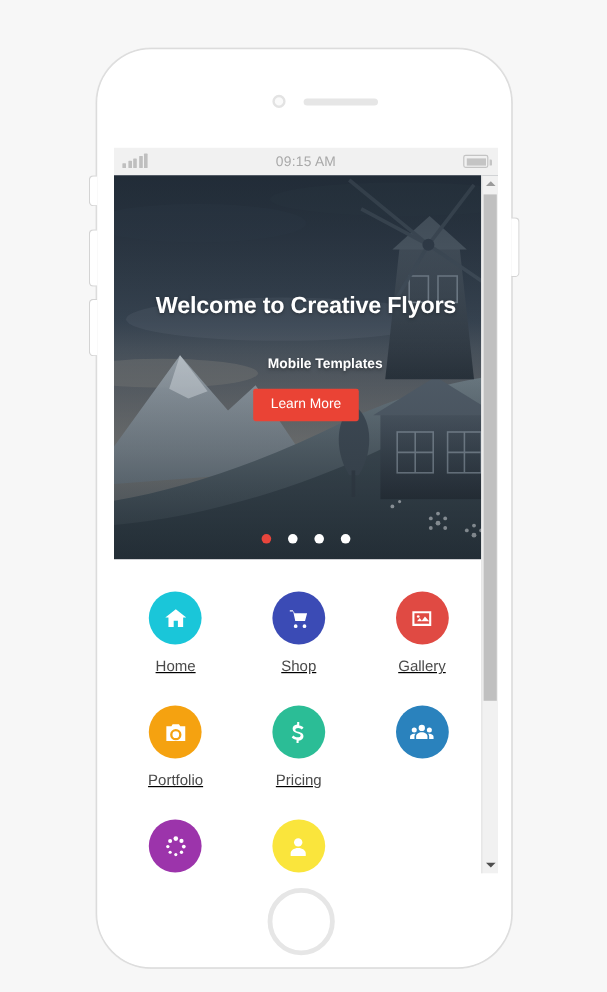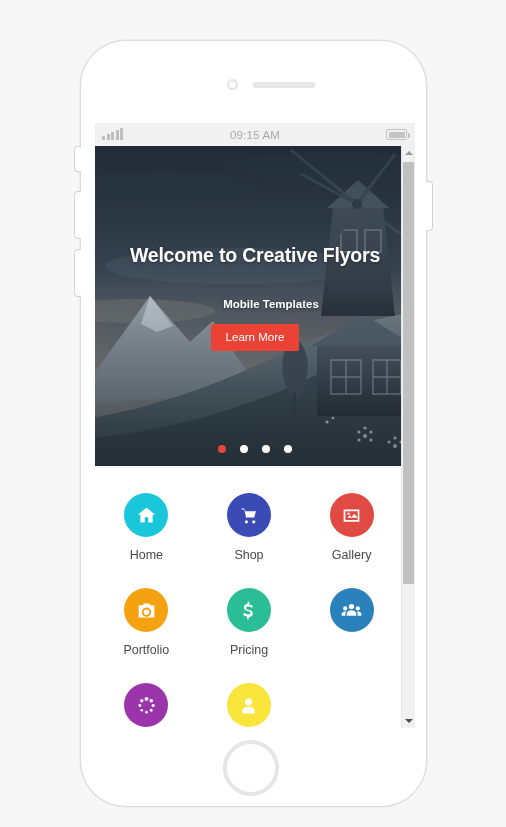--- a/index.html
+++ b/index.html
@@ -87,20 +87,21 @@
     content:''; position: absolute; right: -4px; top: 3px;
     width: 2.5px; height: 5px; background: #c4c4c4; border-radius: 0 1px 1px 0;
   }
   .battery span { display: block; width: 100%; height: 100%; background: #c4c4c4; }
 
   
   .content {
     position: relative;
     height: 582px;
     overflow: hidden;
+    text-decoration: underline;
   }
   .content-inner { width: 320px; }
 
   
   .hero {
     position: relative;
     height: 320px; width: 320px;
     overflow: hidden;
     background: #2a3643;
   }

